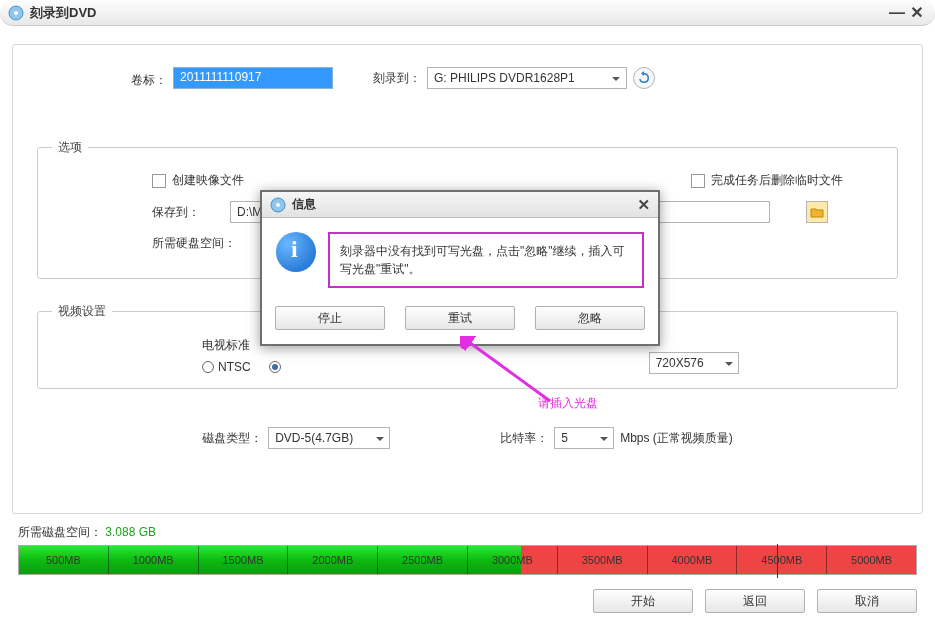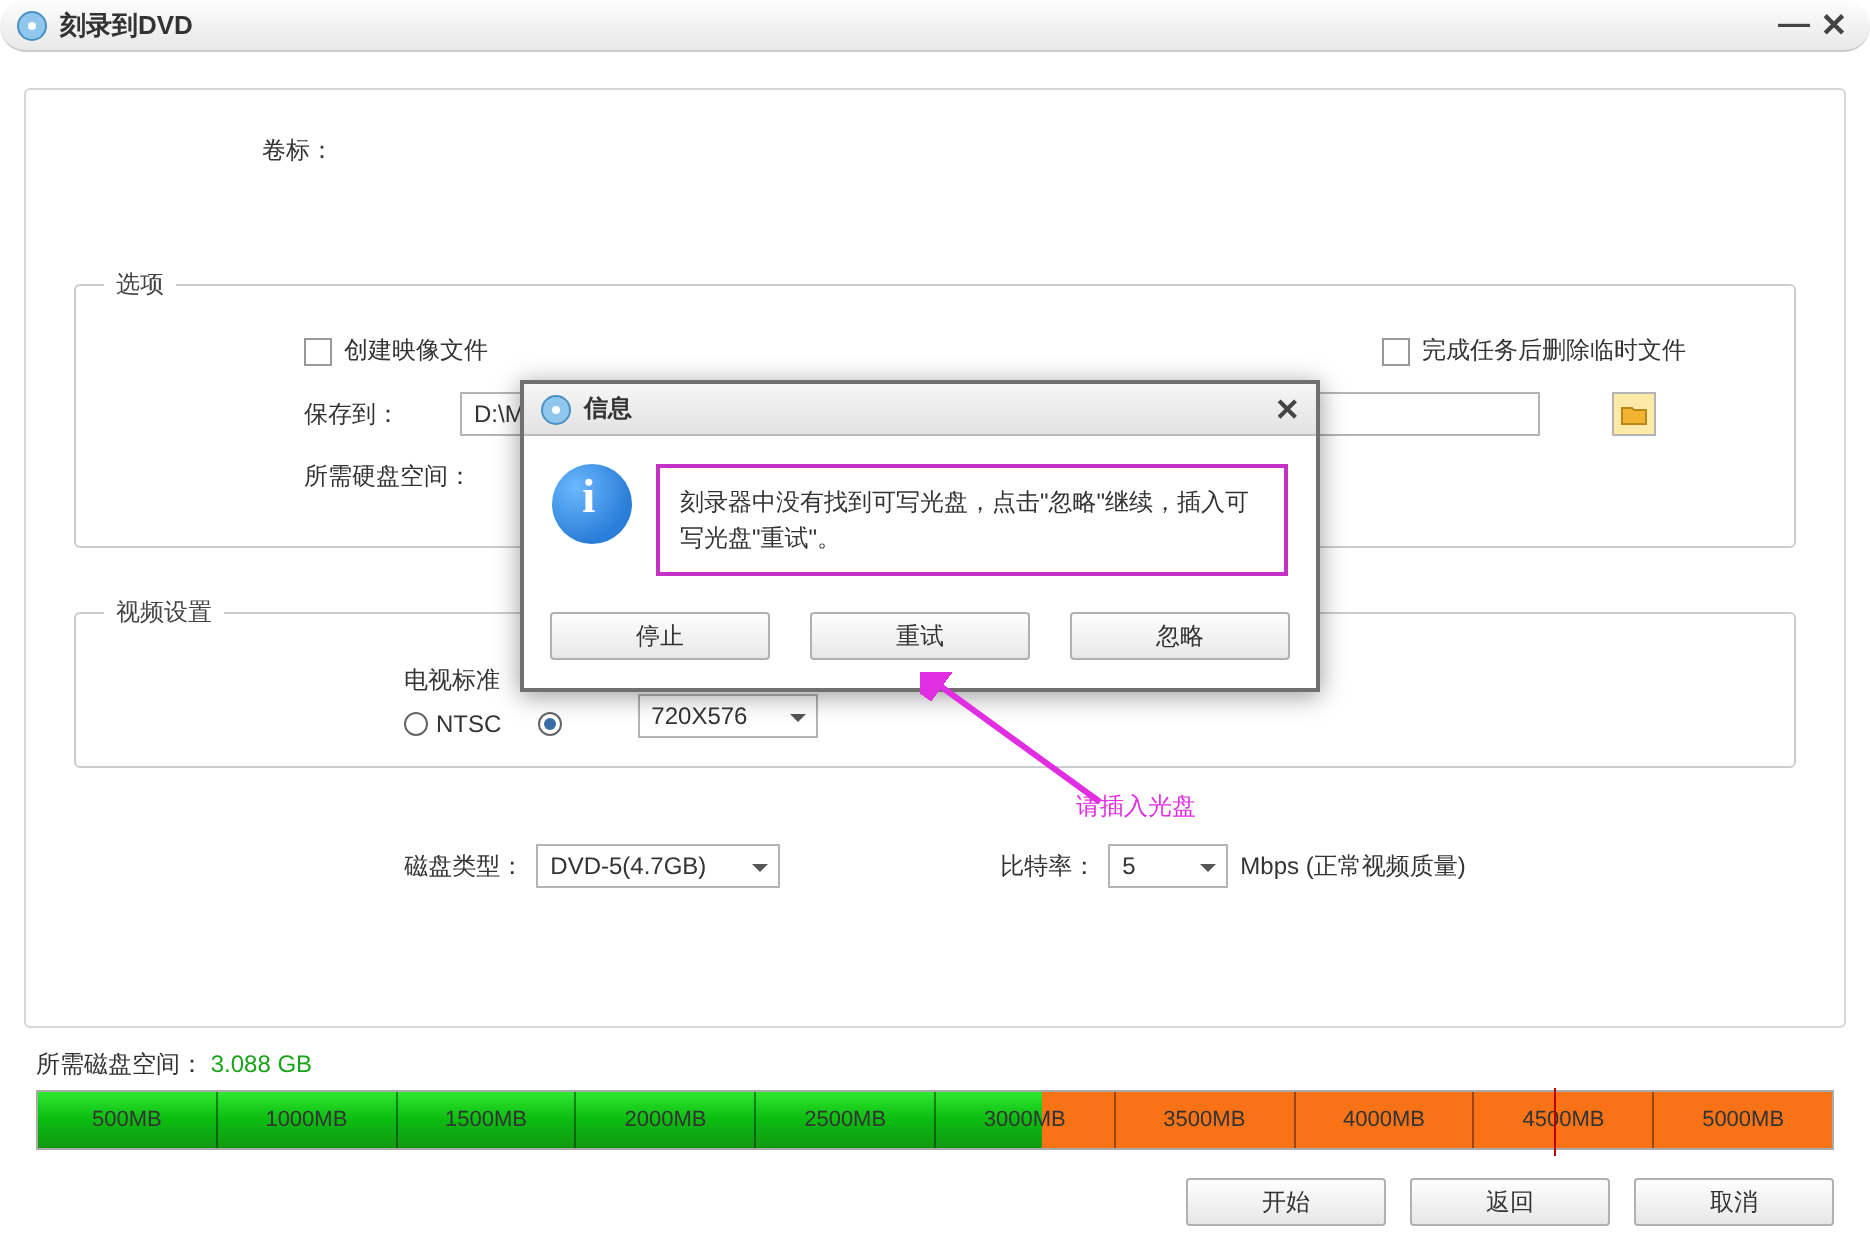--- a/index.html
+++ b/index.html
@@ -35,21 +35,21 @@
   .video-content { margin-left: 150px; display:flex; gap: 38px; align-items:center; }
   .radio { width:12px;height:12px;border:1px solid #666;border-radius:50%; display:inline-block; position:relative;}
   .radio.checked:after{content:"";position:absolute;left:2px;top:2px;width:6px;height:6px;border-radius:50%;background:#3b6ea5;}
   .small-select { border:1px solid #b4b4b4; background:#fff; height:22px; padding:0 18px 0 6px; display:inline-flex;align-items:center;position:relative; }
   .small-select:after{content:"";position:absolute;right:5px;top:9px;border-left:4px solid transparent;border-right:4px solid transparent;border-top:4px solid #555;}
 
   .bottom-row { display:flex; gap: 30px; align-items:center; justify-content:center; margin-top: 38px;}
   .green-v { color: #19a319; }
 
   .footer { margin-top: 10px; padding: 0 6px;}
-  .gauge { margin-top:4px; border:1px solid #aaa; height:30px; position:relative; background:#f97316; }
+  .gauge { margin-top:4px; border:1px solid #aaa; height:30px; position:relative; background:#ef4444; }
   .gauge-fill { position:absolute; left:0; top:0; height:100%; width:56%; background:linear-gradient(#2ee82e,#0cbb10,#129912); }
   .gauge-ticks { position:absolute; left:0; right:0; top:0; height:100%; display:flex;}
   .tick { flex:1; border-left:1px solid rgba(0,0,0,.4); position:relative;}
   .tick:first-child{border-left:none;}
   .tick span { position:absolute; left:50%; transform:translateX(-50%); top:8px; font-size:11px; color:#333;}
   .gauge-marker { position:absolute; top:-2px; width:1px; height:34px; background:#b00; }
 
   .action-row { display:flex; gap:12px; justify-content:flex-end; margin-top: 14px;}
   .btn { min-width:100px; height:24px; border:1px solid #b1b1b1; background:linear-gradient(#fefefe,#e7e7e7); border-radius:2px; display:flex;align-items:center;justify-content:center;cursor:pointer;}
 
@@ -86,20 +86,32 @@
   <span class="winbtn">—</span>
   <span class="winbtn">✕</span>
 </div>
 
 <div class="container">
   <div class="panel">
 
     <div class="toprow">
       <div style="display:flex;align-items:flex-end;gap:6px;">
         <span class="label">卷标：</span>
+        <div class="input-selected"><span>2011111110917</span></div>
+      </div>
+      <div style="display:flex;align-items:center;gap:6px;">
+        <span class="label">刻录到：</span>
+        <div class="select-drive">
+            <span>G: PHILIPS  DVDR1628P1</span>
+          </div>
+        <div class="refresh-btn">
+          <svg width="14" height="14">
+              <path d="M7 2a5 5 0 1 1-4.9 6h1.5A3.5 3.5 0 1 0 7 3.5V5L4 2.5 7 0z" fill="#2a7dd8"></path>
+            </svg>
+        </div>
       </div>
     </div>
 
     <fieldset class="group">
       <legend>选项</legend>
       <div class="options-content">
         <div class="opt-row" style="justify-content:space-between; margin-right:40px;">
           <label class="chk">
             <span class="chkbox"></span>
               <span>创建映像文件</span>
@@ -135,21 +147,21 @@
           <div style="display:flex;gap:18px;align-items:center;">
             <label style="display:flex;align-items:center;gap:4px;">
               <span class="radio"></span>
                 <span>NTSC</span>
             </label>
             <label style="display:flex;align-items:center;gap:4px;">
               <span class="radio checked"></span>
             </label>
           </div>
         </div>
-        <div style="padding-top:16px;">
+        <div style="margin-left:330px; padding-top:16px;">
           <div class="small-select" style="width:90px;">
               <span>720X576</span>
             </div>
         </div>
       </div>
     </fieldset>
 
     <div class="bottom-row">
       <div style="display:flex;align-items:center;gap:6px;">
         <span class="label">磁盘类型：</span>

